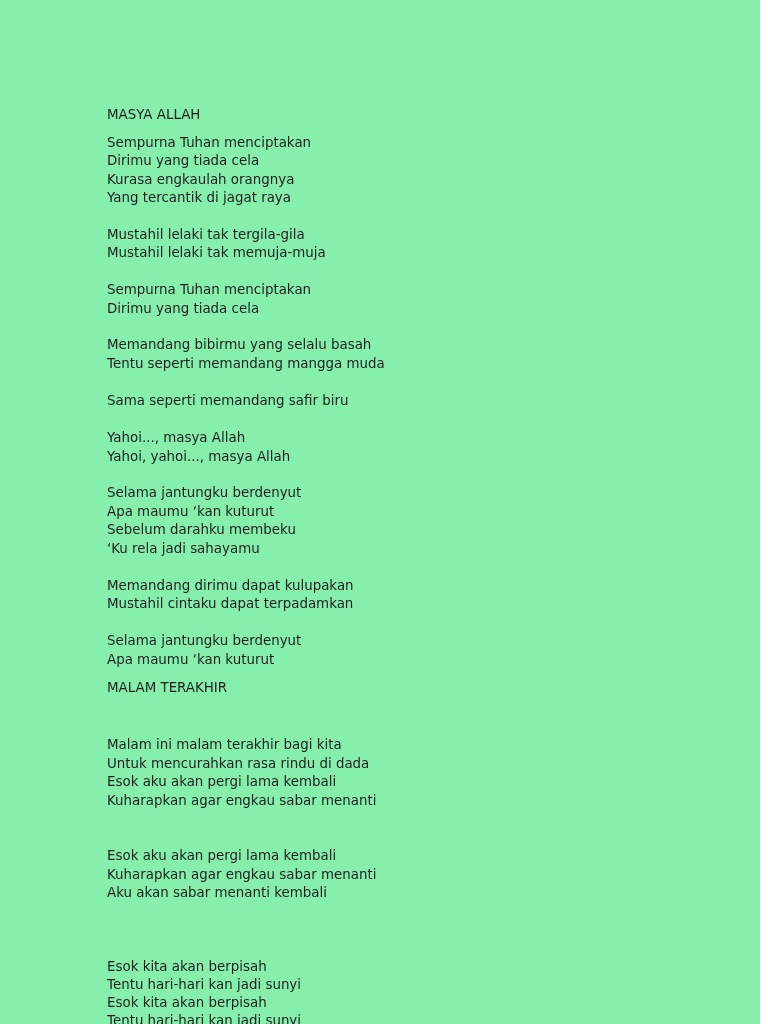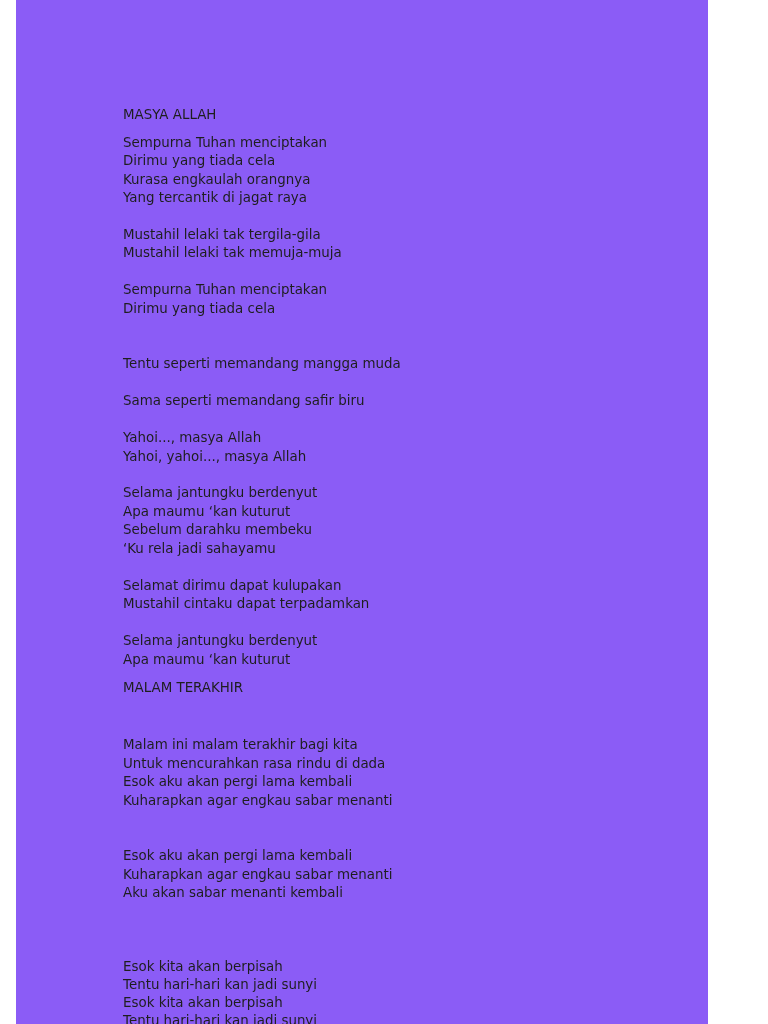--- a/index.html
+++ b/index.html
@@ -8,23 +8,23 @@
       background: #ffffff;
     }
     body {
       width: 768px;
       height: 1024px;
       overflow: hidden;
       position: relative;
     }
     .page {
       position: absolute;
-      left: 16px; top: 0;
-      width: 692px; height: 1024px;
-      background: #8b5cf6;
+      left: 0; top: 0;
+      width: 760px; height: 1024px;
+      background: #86efac;
     }
     .line {
       position: absolute;
       left: 107px;
       font-family: "DejaVu Sans", sans-serif;
       font-size: 13.4px;
       line-height: 18px;
       color: #1e1e1e;
       white-space: nowrap;
       letter-spacing: 0px;
@@ -41,32 +41,33 @@
   <div class="line" style="top:152px">Dirimu yang tiada cela</div>
   <div class="line" style="top:171px">Kurasa engkaulah orangnya</div>
   <div class="line" style="top:189px">Yang tercantik di jagat raya</div>
 
   <div class="line" style="top:226px">Mustahil lelaki tak tergila-gila</div>
   <div class="line" style="top:244px">Mustahil lelaki tak memuja-muja</div>
 
   <div class="line" style="top:281px">Sempurna Tuhan menciptakan</div>
   <div class="line" style="top:300px">Dirimu yang tiada cela</div>
 
+  <div class="line" style="top:336px">Memandang bibirmu yang selalu basah</div>
   <div class="line" style="top:355px">Tentu seperti memandang mangga muda</div>
   <div class="line" style="top:392px">Sama seperti memandang safir biru</div>
 
   <div class="line" style="top:429px">Yahoi..., masya Allah</div>
   <div class="line" style="top:448px">Yahoi, yahoi..., masya Allah</div>
 
   <div class="line" style="top:484px">Selama jantungku berdenyut</div>
   <div class="line" style="top:503px">Apa maumu ‘kan kuturut</div>
   <div class="line" style="top:521px">Sebelum darahku membeku</div>
   <div class="line" style="top:540px">‘Ku rela jadi sahayamu</div>
 
-  <div class="line" style="top:577px">Selamat dirimu dapat kulupakan</div>
+  <div class="line" style="top:577px">Memandang dirimu dapat kulupakan</div>
   <div class="line" style="top:595px">Mustahil cintaku dapat terpadamkan</div>
 
   <div class="line" style="top:632px">Selama jantungku berdenyut</div>
   <div class="line" style="top:651px">Apa maumu ‘kan kuturut</div>
 
   <div class="line" style="top:679px">MALAM TERAKHIR</div>
 
   <div class="line" style="top:736px">Malam ini malam terakhir bagi kita</div>
   <div class="line" style="top:755px">Untuk mencurahkan rasa rindu di dada</div>
   <div class="line" style="top:773px">Esok aku akan pergi lama kembali</div>

